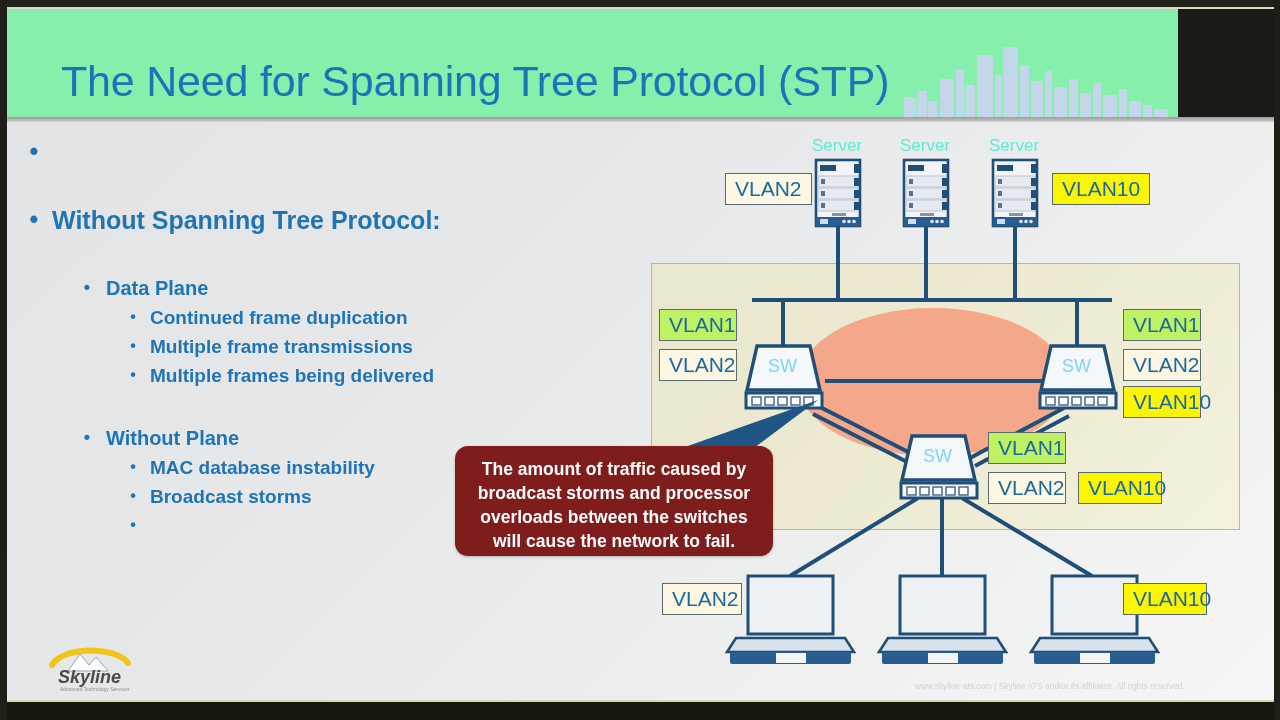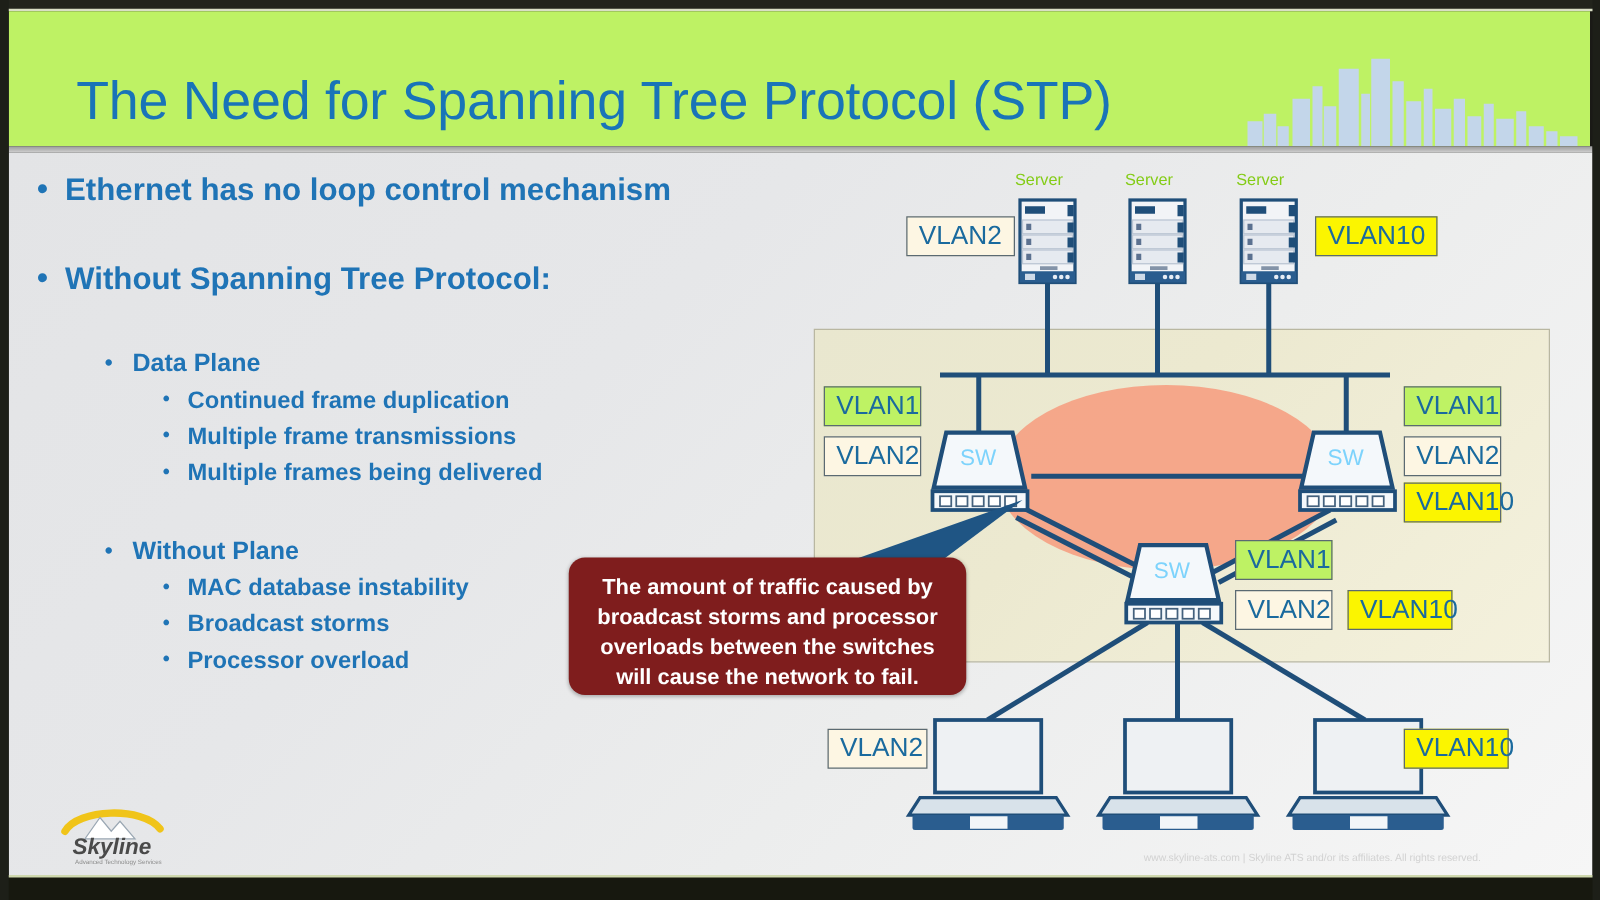--- a/index.html
+++ b/index.html
@@ -36,22 +36,22 @@
   .edge-right {
     position: absolute; right: 0; top: 0; width: 6px; height: 720px;
     background: #1d1f18;
     z-index: 40;
   }
 
   
   .header {
     position: absolute;
     left: 7px; top: 9px;
-    width: 1265px; height: 108px;
-    background: #bef264;
+    width: 1171px; height: 108px;
+    background: #86efac;
     overflow: hidden;
   }
   .header-underline {
     position: absolute;
     left: 7px; top: 117px;
     width: 1267px; height: 5px;
     background: linear-gradient(to bottom,#9b9b9b 0%, #b9b9b9 60%, #d2d2d2 100%);
   }
   .slide-title {
     position: absolute;
@@ -184,22 +184,22 @@
     white-space: nowrap;
     line-height: 1;
   }
   .vlan.green  { background: #bef264; }
   .vlan.cream  { background: #fdf6e3; }
   .vlan.yellow { background: #fbf500; color: #1a6a9e; }
 
   
   .dev-label {
     position: absolute;
-    font-size: 13px;
-    color: #84cc16;
+    font-size: 17px;
+    color: #5eead4;
     white-space: nowrap;
   }
   .sw-label {
     position: absolute;
     font-size: 18px;
     color: #7dd3fc;
     white-space: nowrap;
   }
 
   
@@ -254,21 +254,20 @@
     <div class="slide-title">The Need for Spanning Tree Protocol (STP)</div>
   </div>
   <div class="header-underline"></div>
 
   <div class="body-bg"></div>
 
   <div class="bullets">
 
     <div class="b1-row">
       <span class="dot">•</span>
-      <span>Ethernet has no loop control mechanism</span>
     </div>
 
     <div class="b1-row">
       <span class="dot">•</span>
       <span>Without Spanning Tree Protocol:</span>
     </div>
 
     <div class="grp">
       <div class="b2-row">
         <span class="dot">•</span>
@@ -298,21 +297,20 @@
       <div class="b3-row">
         <span class="dot">•</span>
         <span>MAC database instability</span>
       </div>
       <div class="b3-row">
         <span class="dot">•</span>
         <span>Broadcast storms</span>
       </div>
       <div class="b3-row">
         <span class="dot">•</span>
-        <span>Processor overload</span>
       </div>
     </div>
   </div>
 
   <div class="diagram">
 
     <div class="net-box"></div>
     <div class="ellipse"></div>
 
     <svg class="svg-layer" viewBox="0 0 634 560">

